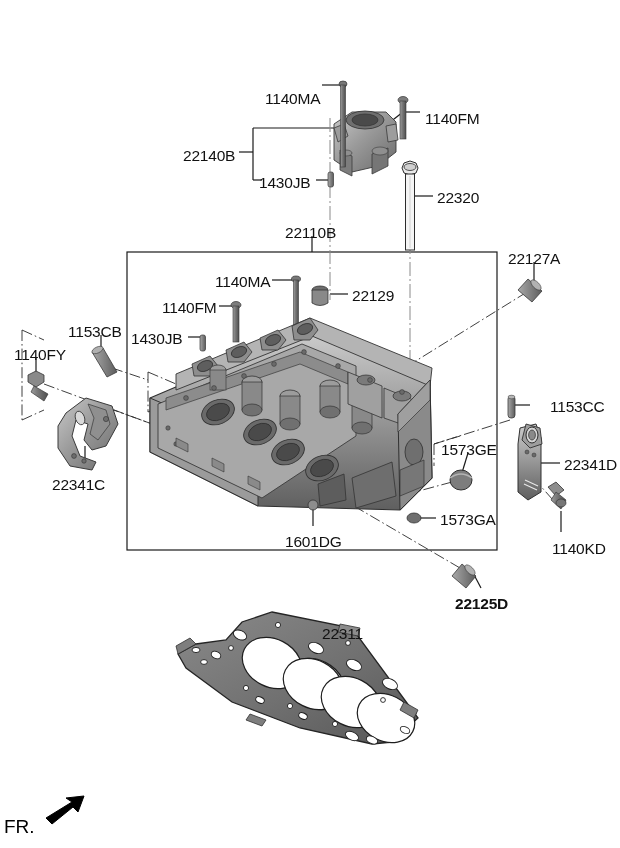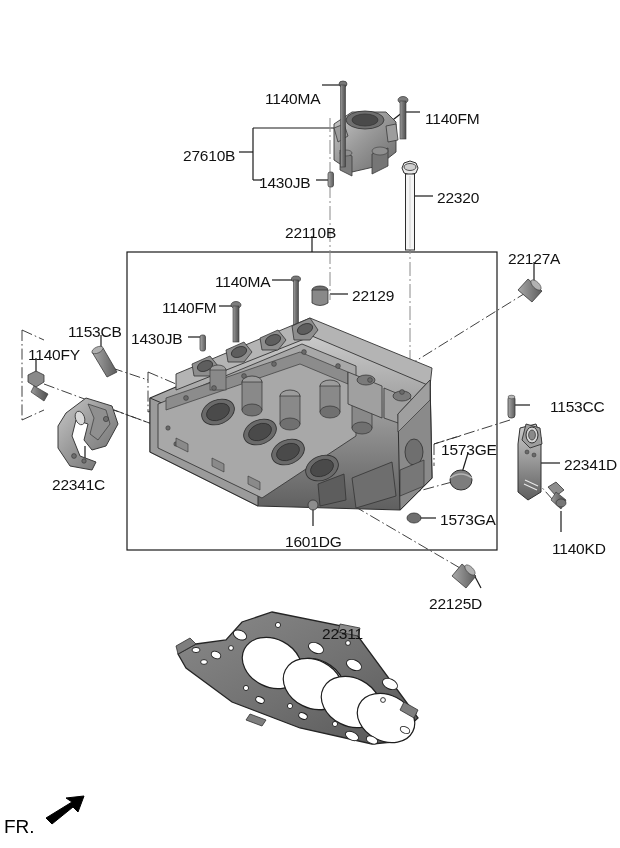--- a/index.html
+++ b/index.html
@@ -396,36 +396,36 @@
     <path d="M404 702 L418 710 L414 718 L400 710 Z" fill="#7e7e7e" stroke="#303030" stroke-width="0.8"></path>
   </g>
 
   <g>
     <path d="M46 818 L72 802 L66 798 L84 796 L78 812 L73 807 L52 824 Z" fill="#000000" stroke="#000000" stroke-width="1"></path>
   </g>
 </svg>
 
 <div class="lbl" style="left:265px;top:90px;">1140MA</div>
 <div class="lbl" style="left:425px;top:110px;">1140FM</div>
-<div class="lbl" style="left:183px;top:147px;">27610B</div>
+<div class="lbl" style="left:183px;top:147px;">22140B</div>
 <div class="lbl" style="left:259px;top:174px;">1430JB</div>
 <div class="lbl" style="left:437px;top:189px;">22320</div>
 <div class="lbl" style="left:285px;top:224px;">22110B</div>
 <div class="lbl" style="left:508px;top:250px;">22127A</div>
 <div class="lbl" style="left:215px;top:273px;">1140MA</div>
 <div class="lbl" style="left:352px;top:287px;">22129</div>
 <div class="lbl" style="left:162px;top:299px;">1140FM</div>
 <div class="lbl" style="left:68px;top:323px;">1153CB</div>
 <div class="lbl" style="left:131px;top:330px;">1430JB</div>
-<div class="lbl" style="left:28px;top:346px;">1140FY</div>
+<div class="lbl" style="left:14px;top:346px;">1140FY</div>
 <div class="lbl" style="left:550px;top:398px;">1153CC</div>
 <div class="lbl" style="left:564px;top:456px;">22341D</div>
 <div class="lbl" style="left:441px;top:441px;text-align:center;">1573GE</div>
 <div class="lbl" style="left:52px;top:476px;">22341C</div>
 <div class="lbl" style="left:440px;top:511px;">1573GA</div>
 <div class="lbl" style="left:285px;top:533px;">1601DG</div>
 <div class="lbl" style="left:552px;top:540px;">1140KD</div>
-<div class="lbl" style="left:429px;top:595px;">22125D</div>
+<div class="lbl" style="left:455px;top:595px;font-weight:bold;">22125D</div>
 <div class="lbl" style="left:322px;top:625px;">22311</div>
 
 <div class="frlbl" style="left:4px;top:816px;">FR.</div>
 
 </div>
 
 </body></html>

